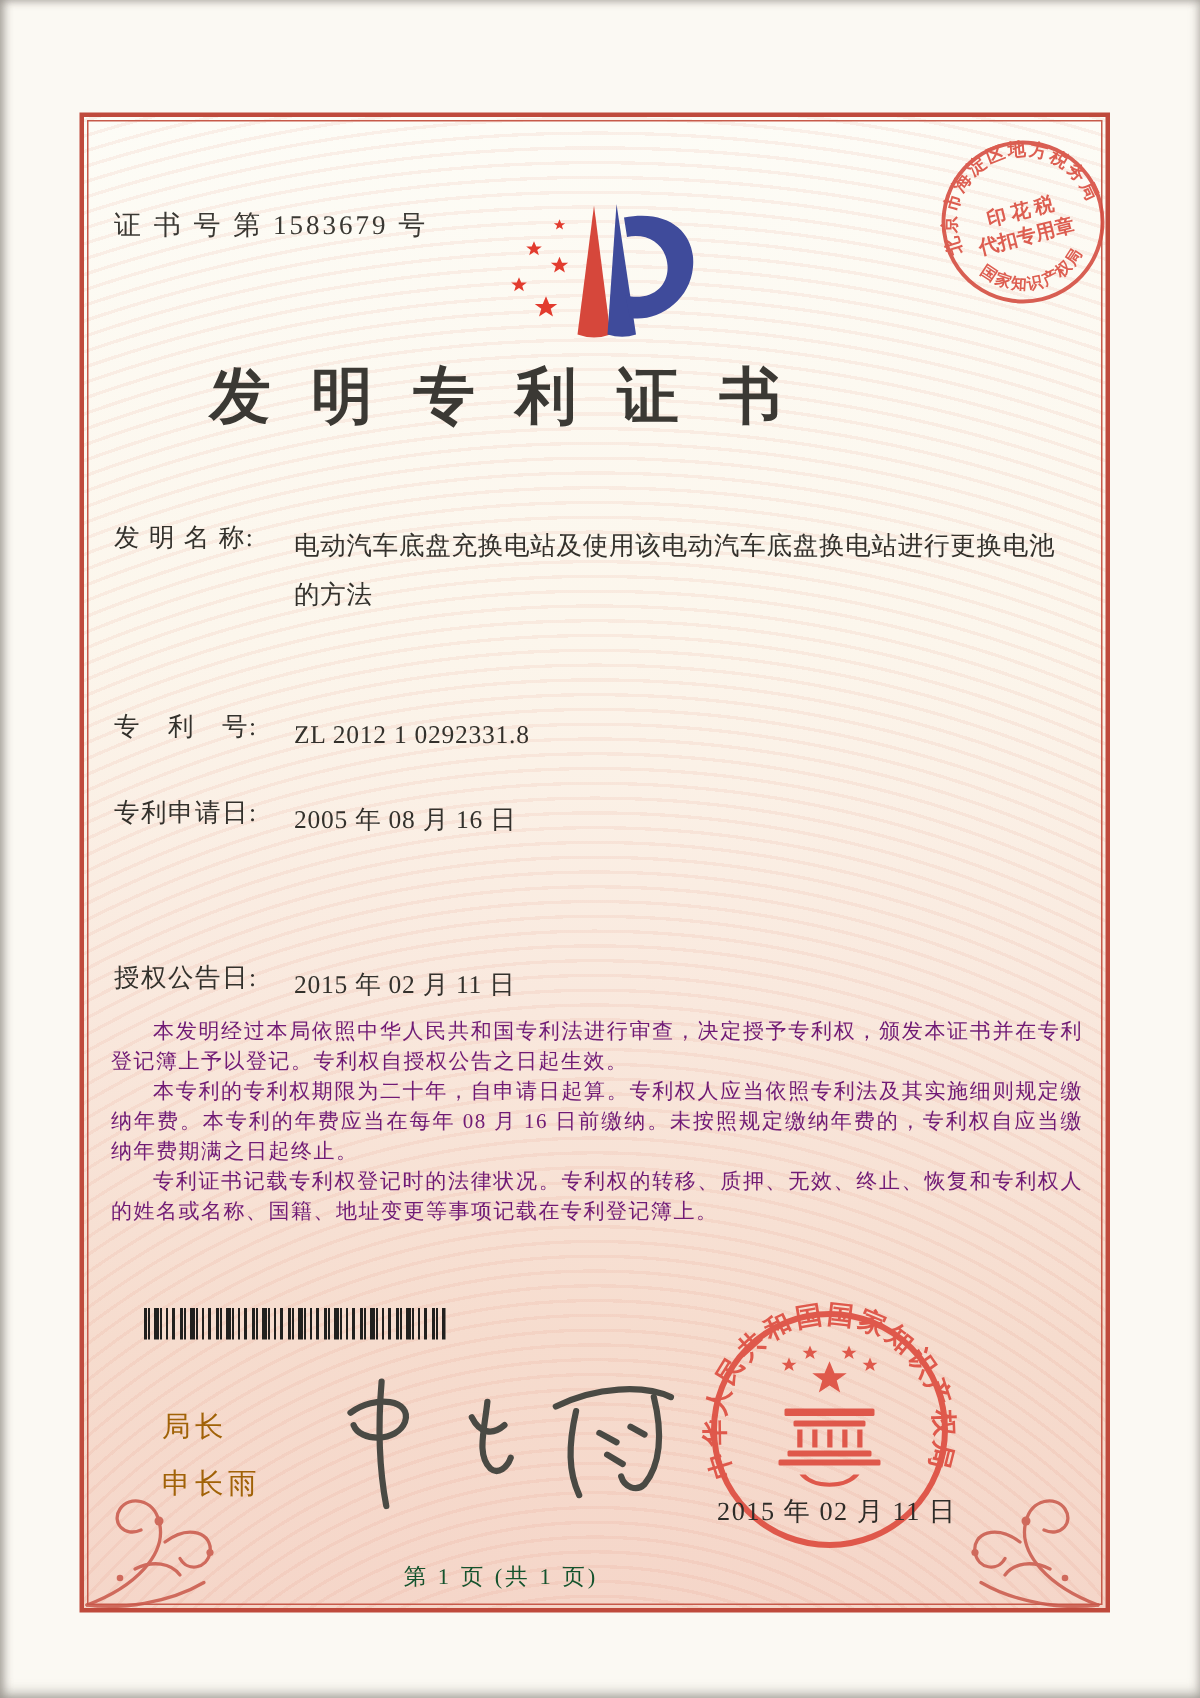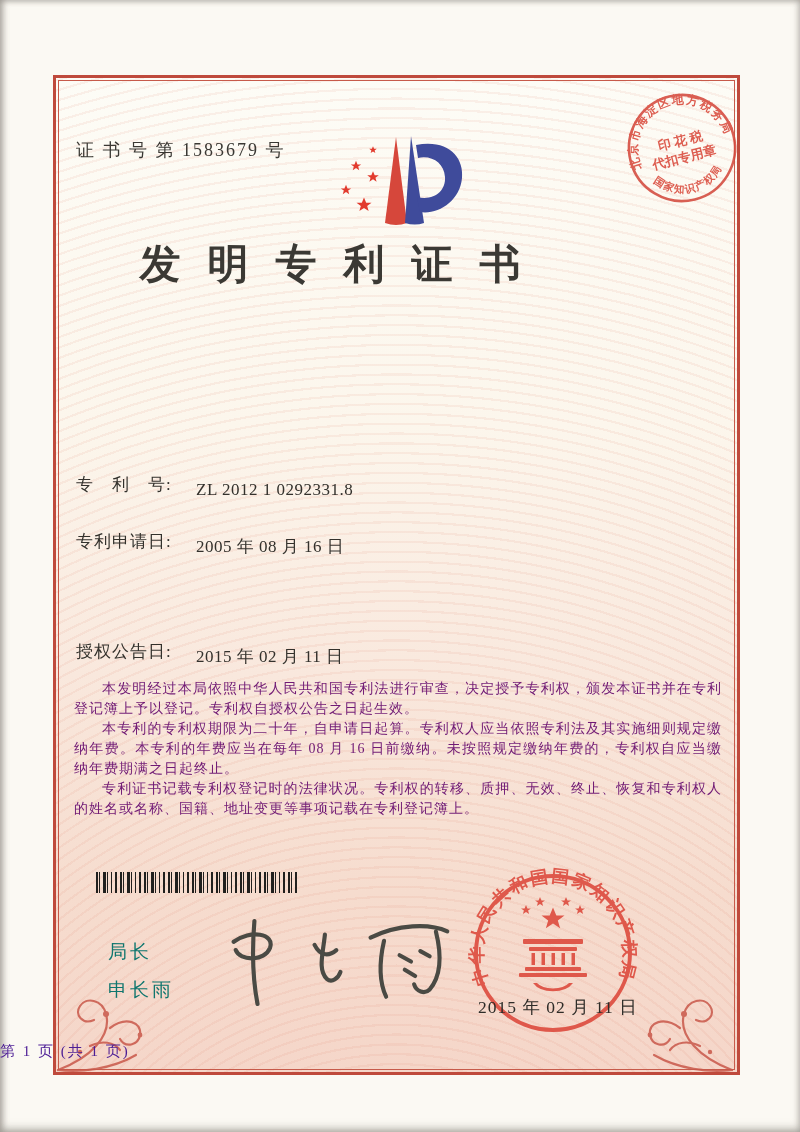--- a/index.html
+++ b/index.html
@@ -39,25 +39,25 @@
   .body-text{position:absolute; left:74px; top:679px; width:648px; font-size:14px; line-height:20px;
     text-align:justify; letter-spacing:1px; color:#701a75;}
   .body-text p{margin:0; text-indent:2em;}
   
   .barcode{position:absolute; left:96px; top:872px; width:201px; height:21px;
     background:repeating-linear-gradient(90deg,
       #21201e 0 2px, transparent 2px 3px, #21201e 3px 4px, transparent 4px 7px,
       #21201e 7px 10px, transparent 10px 11px, #21201e 11px 12px, transparent 12px 15px,
       #21201e 15px 16px, transparent 16px 19px, #21201e 19px 21px, transparent 21px 24px);
   }
-  .commissioner{position:absolute; left:108px; top:933px; font-size:19px; letter-spacing:3px; color:#0f766e; line-height:38px;}
+  .commissioner{position:absolute; left:108px; top:933px; font-size:19px; letter-spacing:3px; color:#a16207; line-height:38px;}
   .signature{position:absolute; left:215px; top:912px; width:280px; height:100px;}
   .office-stamp{position:absolute; left:463px; top:863px; width:180px; height:180px; opacity:.9;}
   .issue-date{position:absolute; left:478px; top:995px; font-size:17.5px; letter-spacing:1px; color:#2e2c28;}
-  .page-footer{position:absolute; left:0; top:1042px; width:668px; text-align:left; font-size:15px; letter-spacing:2px; color:#4c1d95;}
+  .page-footer{position:absolute; left:0; top:1042px; width:668px; text-align:center; font-size:15px; letter-spacing:2px; color:#14532d;}
   .stamp-red{fill:#d9493b;}
 </style>
 </head>
 <body>
 
 <div class="page">
 
   <div class="frame">
     <div class="frame-inner"></div>
   </div>
@@ -118,20 +118,23 @@
     </text>
     <text font-size="10.5" letter-spacing="1" class="stamp-red" font-weight="bold">
       <textPath href="#taxBottom">国家知识产权局</textPath>
     </text>
     <text y="-3" text-anchor="middle" font-size="13" font-weight="bold" class="stamp-red">印 花 税</text>
     <text y="14" text-anchor="middle" font-size="13" font-weight="bold" class="stamp-red">代扣专用章</text>
   </svg>
 
   <div class="doc-title">发明专利证书</div>
 
+  <div class="field-row row-0">
+    <span class="field-label">发 明 名 称:</span><span class="field-value">电动汽车底盘充换电站及使用该电动汽车底盘换电站进行更换电池的方法</span>
+  </div>
   <div class="field-row row-2">
     <span class="field-label">专　利　号:</span><span class="field-value">ZL 2012 1 0292331.8</span>
   </div>
   <div class="field-row row-3">
     <span class="field-label">专利申请日:</span><span class="field-value">2005 年 08 月 16 日</span>
   </div>
   <div class="field-row row-5">
     <span class="field-label">授权公告日:</span><span class="field-value">2015 年 02 月 11 日</span>
   </div>
 

